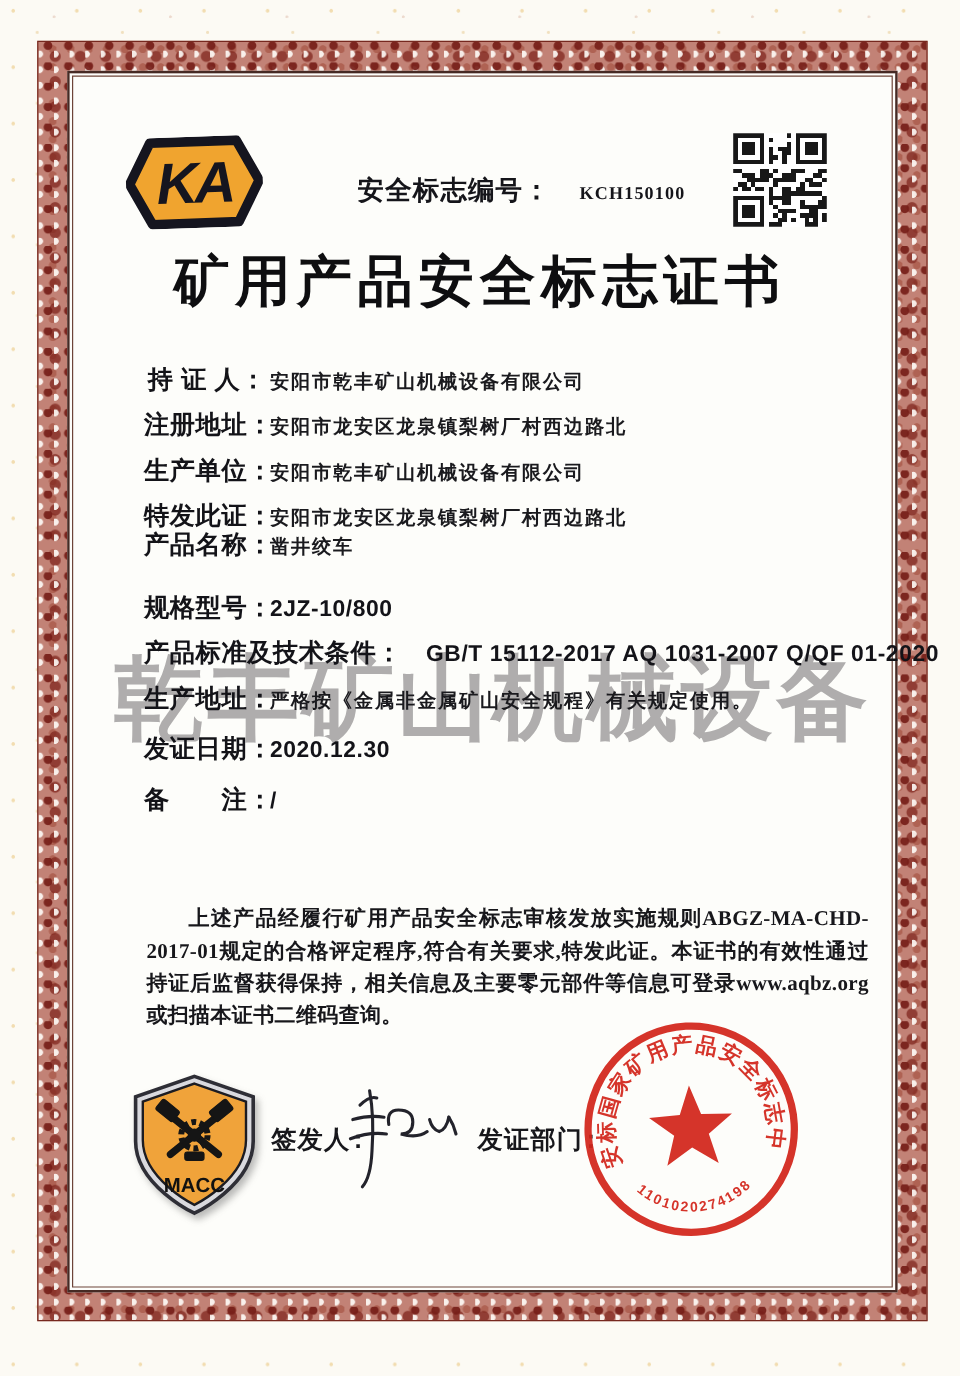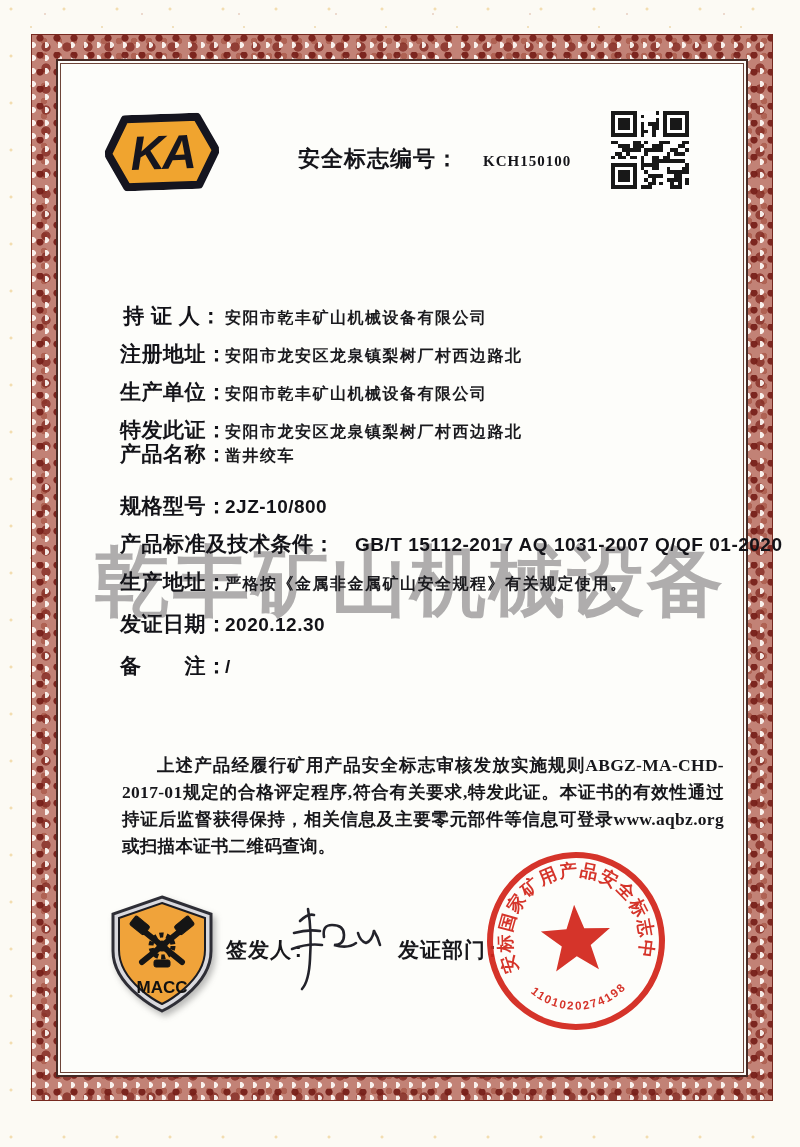--- a/index.html
+++ b/index.html
@@ -242,20 +242,21 @@
           <rect x="20" y="19" width="1" height="1"></rect>
           <rect x="8" y="20" width="1" height="1"></rect>
           <rect x="9" y="20" width="1" height="1"></rect>
           <rect x="10" y="20" width="1" height="1"></rect>
           <rect x="16" y="20" width="1" height="1"></rect>
           <rect x="17" y="20" width="1" height="1"></rect>
           <rect x="18" y="20" width="1" height="1"></rect>
         </g>
     </svg>
 
+    <h1 class="title">矿用产品安全标志证书</h1>
 
     <div class="fields">
       <div class="row r0">
         <span class="lbl">持 证 人：</span>
         <span class="val-kai">安阳市乾丰矿山机械设备有限公司</span>
       </div>
       <div class="row r1">
         <span class="lbl">注册地址：</span>
         <span class="val-kai">安阳市龙安区龙泉镇梨树厂村西边路北</span>
       </div>

